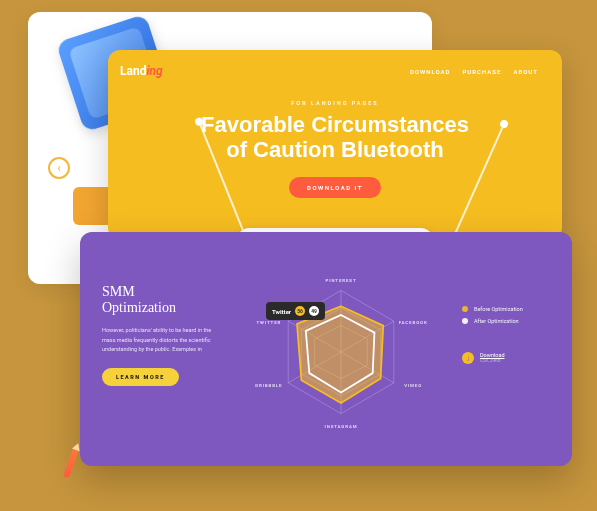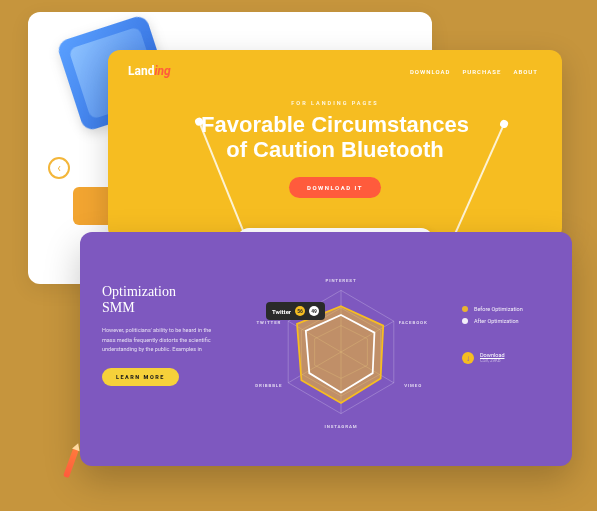--- a/index.html
+++ b/index.html
@@ -83,21 +83,21 @@
     background: #f6bd21;
     border-radius: 12px;
     box-shadow: 0 10px 30px rgba(0,0,0,0.18);
     color: #fff;
     overflow: visible;
   }
   .y-header{
     display:flex;
     justify-content:space-between;
     align-items:center;
-    padding:14px 24px 0 20px;
+    padding:14px 24px 0 12px;
   }
   .logo{
     font-size:12px;
     font-weight:700;
   }
   .logo .land{color:#fff;}
   .logo .ing{color:#ff5b3c;font-style:italic;}
   .y-nav{
     display:flex;
     gap:12px;
@@ -346,22 +346,22 @@
 
   <div class="subcard">
     <span class="avatar-dot"></span>
     <span>Caution and Specifications of Piezoelectric Buzzer</span>
   </div>
 </div>
 
 <div class="card-purple">
   <div class="p-left">
     <div class="p-title">
+      <div>SMM</div>
       <div>Optimization</div>
-      <div>SMM</div>
     </div>
     <div class="p-desc">However, politicians' ability to be heard in the mass media frequently distorts the scientific understanding by the public. Examples in</div>
     <div class="p-cta">LEARN MORE</div>
   </div>
 
   <div class="p-center">
     <div class="radar">
       <svg viewBox="0 0 200 200">
         <g stroke="#ffffff" stroke-opacity="0.25" fill="none">
           <polygon points="100,30 160,65 160,135 100,170 40,135 40,65"></polygon>

